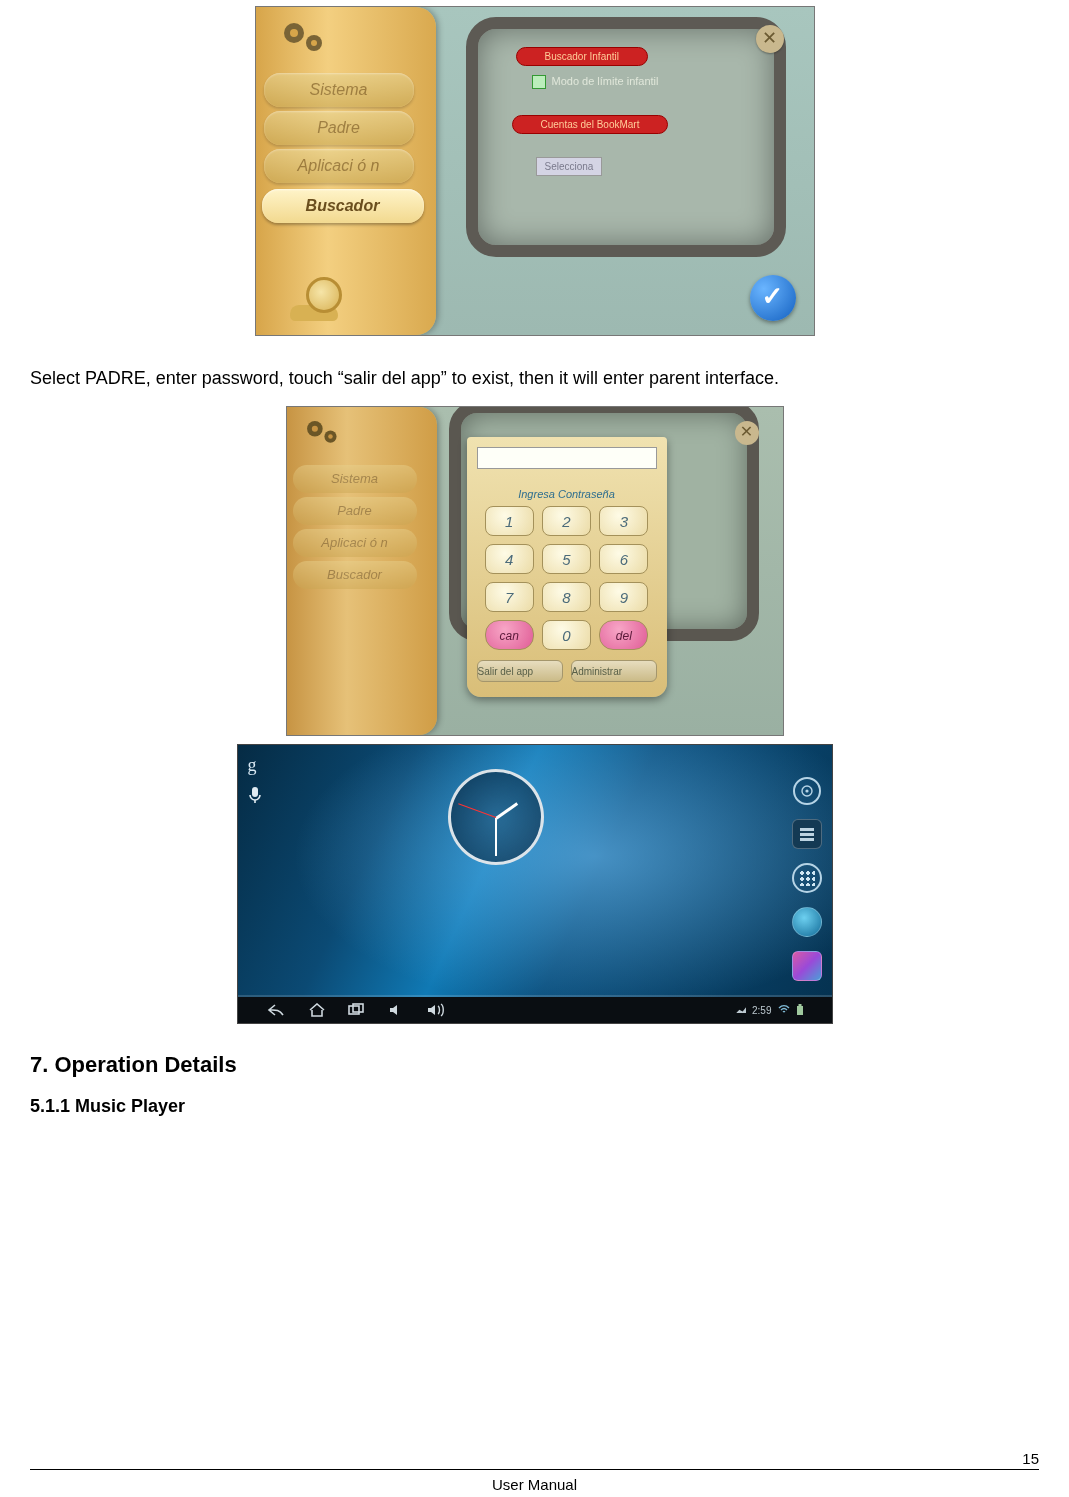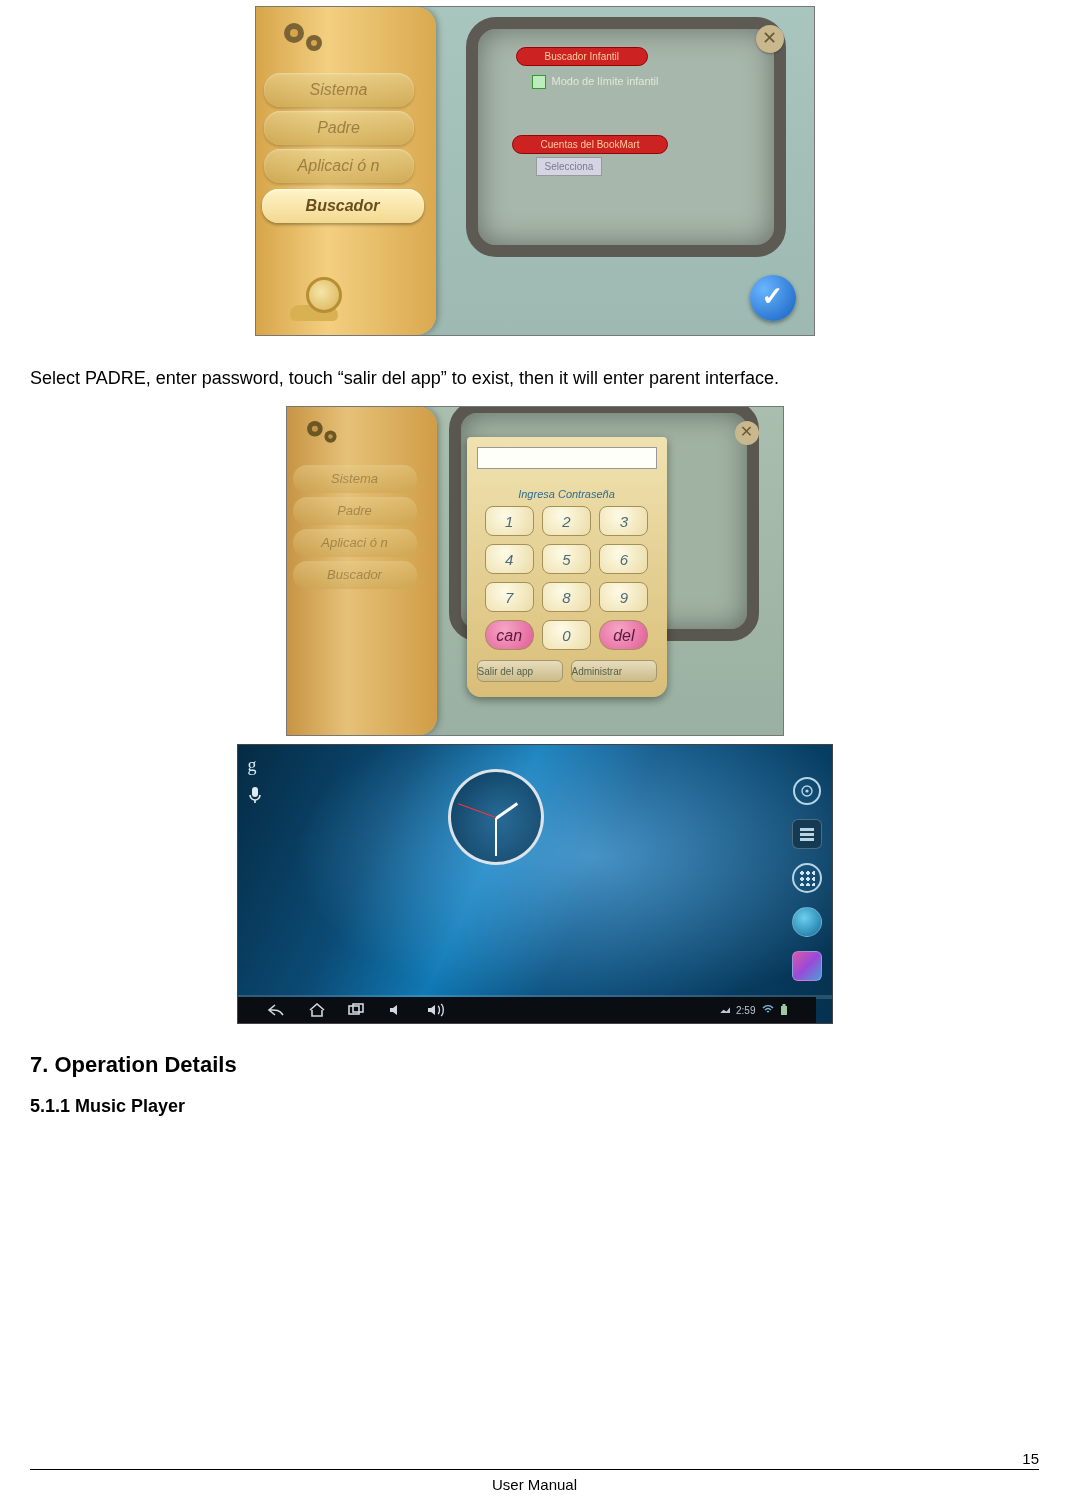--- a/index.html
+++ b/index.html
@@ -54,21 +54,21 @@
     border-radius: 30px;
     border:12px solid #5d5a54;
     box-shadow: inset 0 0 30px rgba(0,0,0,.4);
   }
   .shot1 .redtag {
     position:absolute; background:#c22; color:#fc9;
     font-size:10px; padding:3px 28px; border-radius:12px;
     border:1px solid #900;
   }
   .shot1 .rt1{left:260px; top:40px}
-  .shot1 .rt2{left:256px; top:128px}
+  .shot1 .rt2{left:256px; top:108px}
   .shot1 .limit {
     position:absolute; left:276px; top:68px; color:#e0e7da; font-size:11px;
   }
   .shot1 .limit::before{
     content:""; display:inline-block; width:12px; height:12px;
     background:#beb; border:1px solid #393; margin-right:6px;
     vertical-align:middle;
   }
   .shot1 .selbtn {
     position:absolute; left:280px; top:150px;
@@ -161,21 +161,21 @@
   }
   .shot2 .kp-key{
     height:30px; border-radius:8px;
     background: radial-gradient(circle at 40% 30%,#fefbe6,#ebdba6);
     border:1px solid #a4915a;
     text-align:center; line-height:30px; font-size:15px; color:#4c6b7a;
     font-style:italic;
   }
   .shot2 .kp-key.pink{
     background: radial-gradient(circle at 40% 30%,#f7a6c6,#e05c96);
-    color:#5b1a3a; font-size:16px; border-radius:14px;
+    color:#5b1a3a; font-size:12px; border-radius:14px;
   }
   .shot2 .kp-foot{
     display:flex; margin-top:10px; gap:8px; padding:0 2px;
   }
   .shot2 .kp-footbtn{
     flex:1; height:22px; border-radius:6px;
     background:linear-gradient(#e7ddbf,#cbbb88);
     text-align:left; line-height:22px; font-size:10px; color:#596048;
     border:1px solid #a4966c;
   }
@@ -225,21 +225,21 @@
       radial-gradient(circle,#cfe6f3 2px,transparent 2px) 0 0/6px 6px;
   }
   .shot3 .ricon.globe{ border-radius:50%; background: radial-gradient(circle at 40% 35%,#6dd0f0,#126b98);}
   .shot3 .ricon.gal{ background:linear-gradient(135deg,#d85aa6 0%, #9a4ad8 50%, #4a9ed8 100%);}
 
   .shot3 .appbar{
     position:absolute; left:0; right:0; bottom:24px; height:4px;
     background: rgba(255,255,255,.15);
   }
   .shot3 .navbar{
-    position:absolute; left:0; right:16px; bottom:0; height:26px;
+    position:absolute; left:0; right:0; bottom:0; height:26px;
     background:#0a0e12;
     display:flex; align-items:center; padding:0 28px; gap:18px;
     color:#cfd9df;
   }
   .shot3 .navbar .nicon{ width:22px; height:16px; display:flex; align-items:center; justify-content:center;}
   .shot3 .navbar .sp{ flex:1;}
   .shot3 .navbar .status{
     display:flex; align-items:center; gap:6px; font-size:10px; color:#bcc8cf;
   }
   .shot3 .micro{

